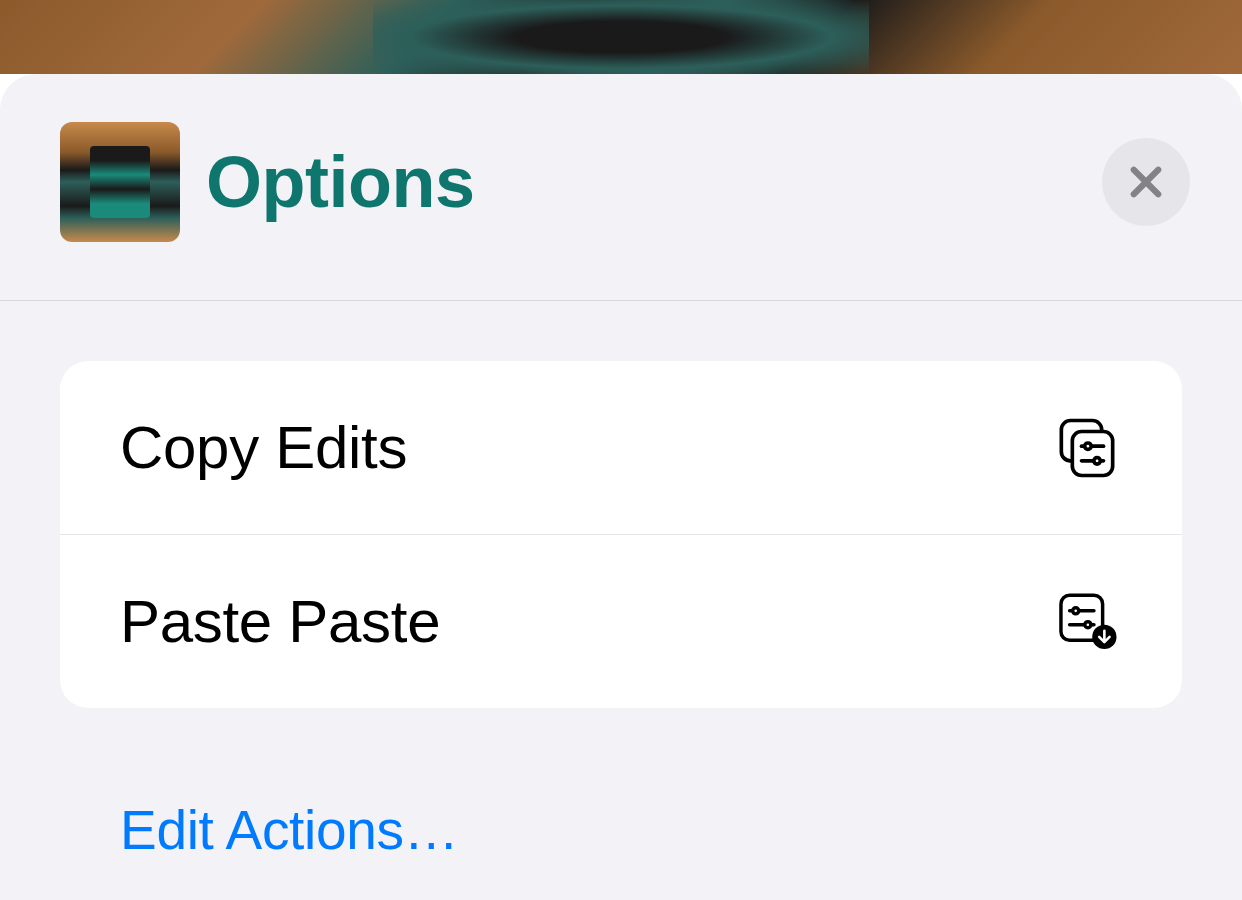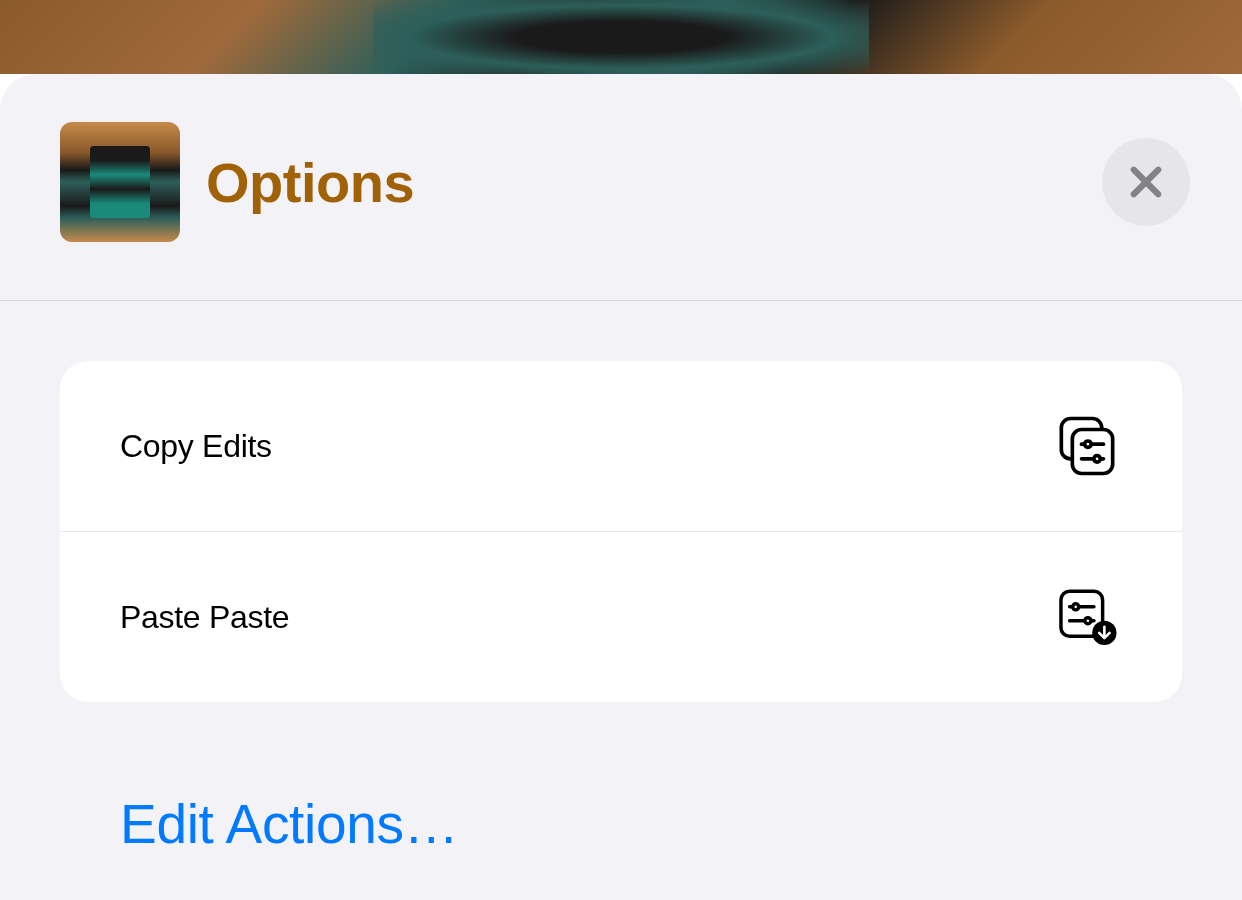--- a/index.html
+++ b/index.html
@@ -69,23 +69,23 @@
       position: absolute;
       top: 20%;
       left: 25%;
       width: 50%;
       height: 60%;
       background: linear-gradient(180deg, #1a1a1a 20%, #1a8a7a 40%, #1a1a1a 60%, #1a8a7a 80%);
       border-radius: 4px;
     }
     
     .sheet-title {
-      font-size: 56px;
+      font-size: 72px;
       font-weight: 700;
-      color: #a16207;
+      color: #0f766e;
       margin-left: 26px;
       letter-spacing: -0.5px;
     }
     
     .close-button {
       margin-left: auto;
       width: 88px;
       height: 88px;
       border-radius: 50%;
       background: #e5e5ea;
@@ -114,21 +114,21 @@
       justify-content: space-between;
       padding: 52px 62px 52px 60px;
       cursor: pointer;
     }
     
     .action-item + .action-item {
       border-top: 1px solid #e5e5ea;
     }
     
     .action-label {
-      font-size: 32px;
+      font-size: 60px;
       font-weight: 400;
       color: #000;
       letter-spacing: -0.3px;
     }
     
     .action-icon {
       width: 66px;
       height: 66px;
       display: flex;
       align-items: center;

